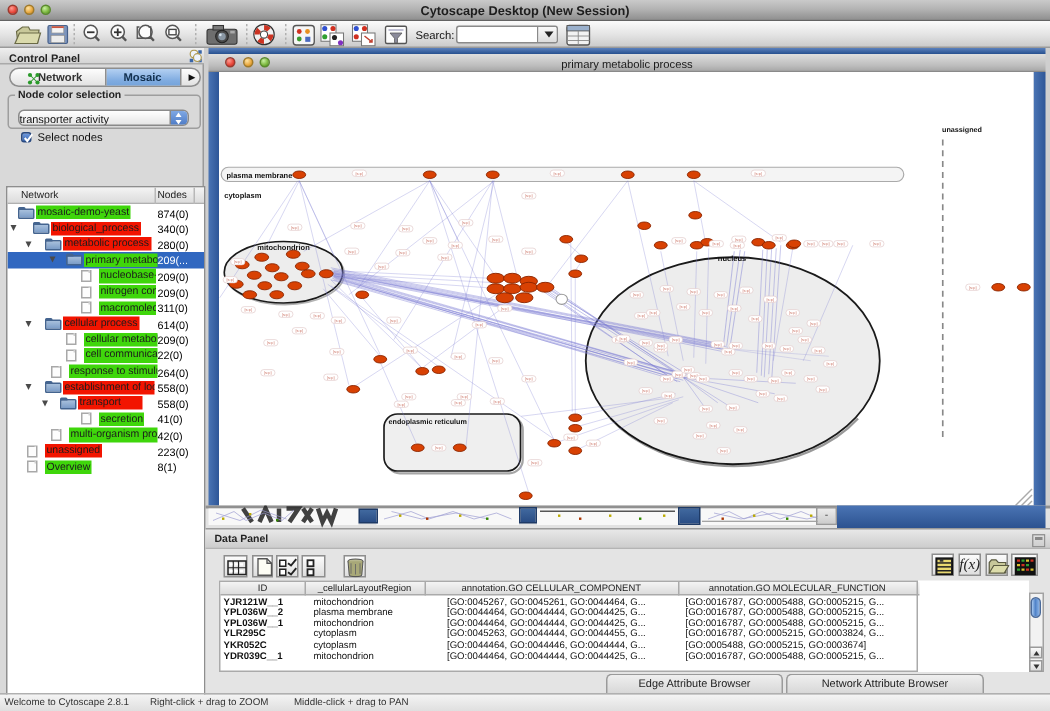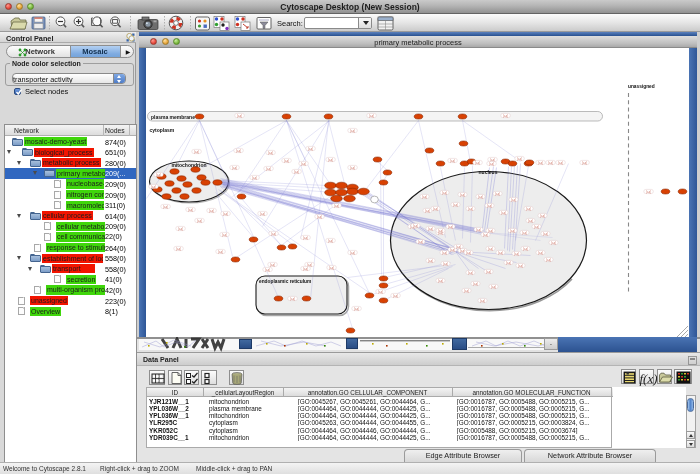--- a/index.html
+++ b/index.html
@@ -795,21 +795,21 @@
           <div class="abs" style="left:7px;top:2.2px;width:10.5px;height:7px;background:linear-gradient(#a8c0dc,#7b9cc7);border:0.5px solid #44648f;border-radius:1px;"></div>
           <div class="abs" style="left:7px;top:1px;width:5px;height:2px;background:#7b9cc7;border:0.5px solid #44648f;border-radius:1px 1px 0 0;"></div>
           <div class="abs" style="left:19px;top:0.6px;height:9.2px;overflow:hidden;white-space:nowrap;background:#3fd60b;color:#1c1c1c;font-size:7px;line-height:9.4px;padding:0 1px;">mosaic-demo-yeast</div>
           <div class="abs" style="left:100px;top:1px;font-size:7.2px;color:#000;white-space:nowrap;">874(0)</div>
         </div>
 <div class="abs" style="left:0;top:22.1px;width:130.5px;height:10.6px;">
           <div class="abs" style="left:2px;top:3px;width:0;height:0;border-left:2.8px solid transparent;border-right:2.8px solid transparent;border-top:4px solid #4a4a4a;"></div>
           <div class="abs" style="left:17px;top:2.2px;width:10.5px;height:7px;background:linear-gradient(#a8c0dc,#7b9cc7);border:0.5px solid #44648f;border-radius:1px;"></div>
           <div class="abs" style="left:17px;top:1px;width:5px;height:2px;background:#7b9cc7;border:0.5px solid #44648f;border-radius:1px 1px 0 0;"></div>
           <div class="abs" style="left:29px;top:0.6px;height:9.2px;overflow:hidden;white-space:nowrap;background:#f21400;color:#1c1c1c;font-size:7px;line-height:9.4px;padding:0 1px;">biological_process</div>
-          <div class="abs" style="left:100px;top:1px;font-size:7.2px;color:#000;white-space:nowrap;">651(0)</div>
+          <div class="abs" style="left:100px;top:1px;font-size:7.2px;color:#000;white-space:nowrap;">340(0)</div>
         </div>
 <div class="abs" style="left:0;top:32.7px;width:130.5px;height:10.6px;">
           <div class="abs" style="left:12px;top:3px;width:0;height:0;border-left:2.8px solid transparent;border-right:2.8px solid transparent;border-top:4px solid #4a4a4a;"></div>
           <div class="abs" style="left:25px;top:2.2px;width:10.5px;height:7px;background:linear-gradient(#a8c0dc,#7b9cc7);border:0.5px solid #44648f;border-radius:1px;"></div>
           <div class="abs" style="left:25px;top:1px;width:5px;height:2px;background:#7b9cc7;border:0.5px solid #44648f;border-radius:1px 1px 0 0;"></div>
           <div class="abs" style="left:37px;top:0.6px;height:9.2px;width:59px;overflow:hidden;white-space:nowrap;background:#f21400;color:#1c1c1c;font-size:7px;line-height:9.4px;padding:0 1px;">metabolic process</div>
           <div class="abs" style="left:100px;top:1px;font-size:7.2px;color:#000;white-space:nowrap;">280(0)</div>
         </div>
 <div class="abs" style="left:0;top:43.3px;width:130.5px;height:10.6px;background:#3067c0;">
           <div class="abs" style="left:28px;top:3px;width:0;height:0;border-left:2.8px solid transparent;border-right:2.8px solid transparent;border-top:4px solid #4a4a4a;"></div>
@@ -955,21 +955,21 @@
         <svg width="13" height="13" viewBox="0 0 13 13" style="position:absolute;left:0.5px;top:0.5px">
           <rect x="1" y="1" width="11" height="11" fill="#222" stroke="#111" stroke-width="0.8"></rect>
           <rect x="2" y="2.2" width="9" height="1.6" fill="#e8d870"></rect>
           <rect x="2" y="4.8" width="9" height="1.6" fill="#e8d870"></rect>
           <rect x="2" y="7.4" width="9" height="1.6" fill="#e8d870"></rect>
           <rect x="2" y="10" width="9" height="1.2" fill="#e8d870"></rect>
           <rect x="3.5" y="1.5" width="2.4" height="2" fill="#333"></rect>
         </svg>
       </div>
       <div class="abs" style="left:501.5px;top:17px;width:15px;height:14.5px;background:linear-gradient(#fcfcfc,#dedede);border:1px solid #8e8e8e;">
-        <div style="position:absolute;left:0;top:1px;width:100%;text-align:center;font-size:13px;font-style:italic;font-family:'Liberation Serif',serif;color:#222;">f(x)</div>
+        <div style="position:absolute;left:0;top:1px;width:100%;text-align:center;font-size:10px;font-style:italic;font-family:'Liberation Serif',serif;color:#222;">f(x)</div>
       </div>
       <div class="abs" style="left:519.5px;top:17px;width:15px;height:14.5px;background:linear-gradient(#fcfcfc,#dedede);border:1px solid #8e8e8e;">
         <svg width="15" height="13" viewBox="0 0 15 13" style="position:absolute;left:0.5px;top:0.5px">
           <path d="M1.5 4 l0 7 h11 l0-7 h-5 l-1.5-1.8 h-3 z" fill="#c8c89a" stroke="#5a5a40" stroke-width="0.8"></path>
           <path d="M1.5 11 l3-5 h10 l-3 5 z" fill="#dcdcaa" stroke="#5a5a40" stroke-width="0.8"></path>
         </svg>
       </div>
       <div class="abs" style="left:537px;top:17px;width:18px;height:14.5px;background:linear-gradient(#fcfcfc,#dedede);border:1px solid #8e8e8e;">
         <svg width="15" height="13" viewBox="0 0 15 13" style="position:absolute;left:0.5px;top:0.5px">
           <rect x="0.5" y="0.5" width="14" height="12" fill="#111"></rect>

